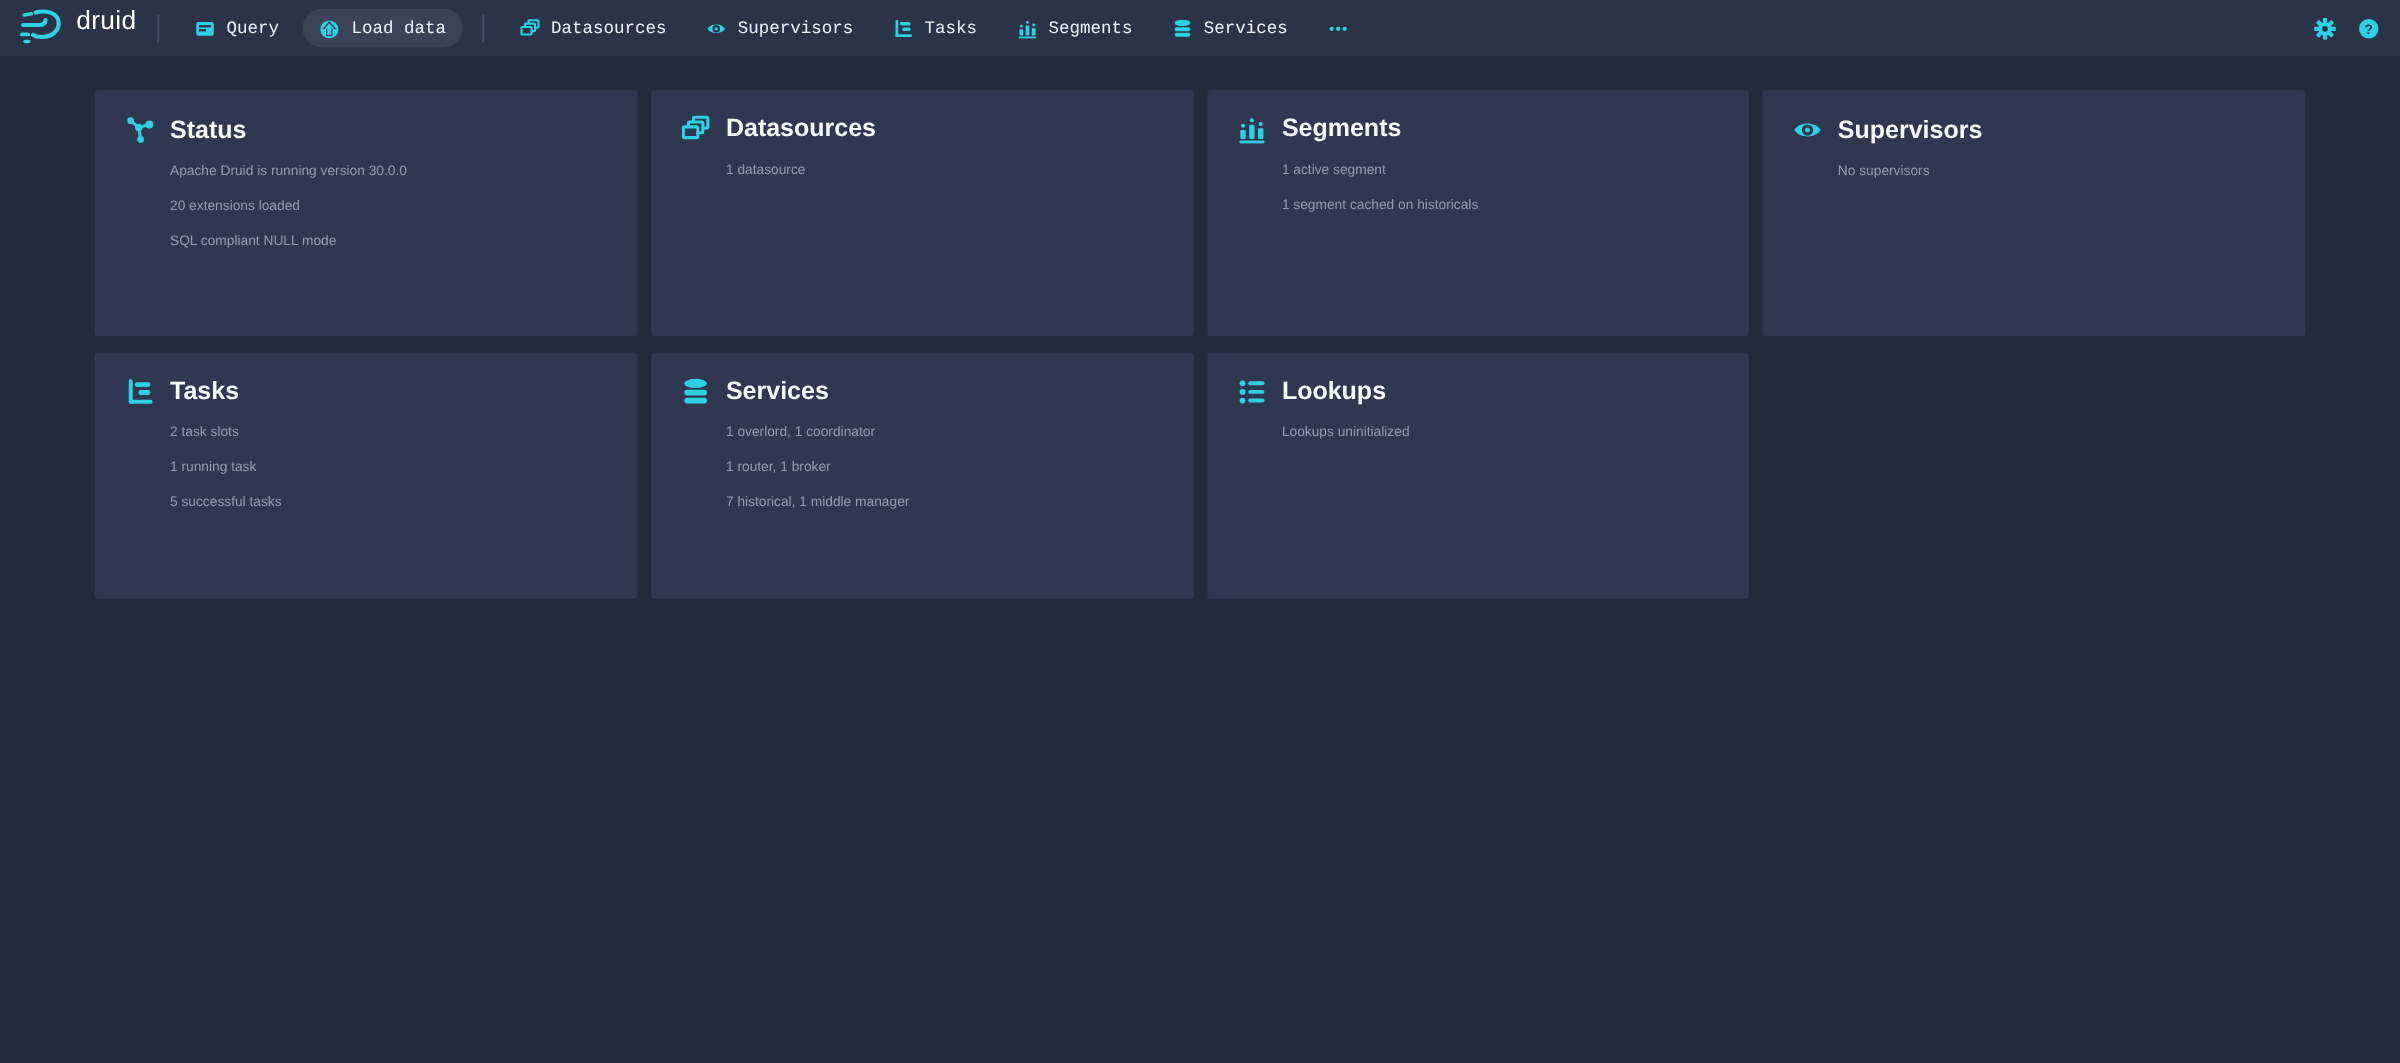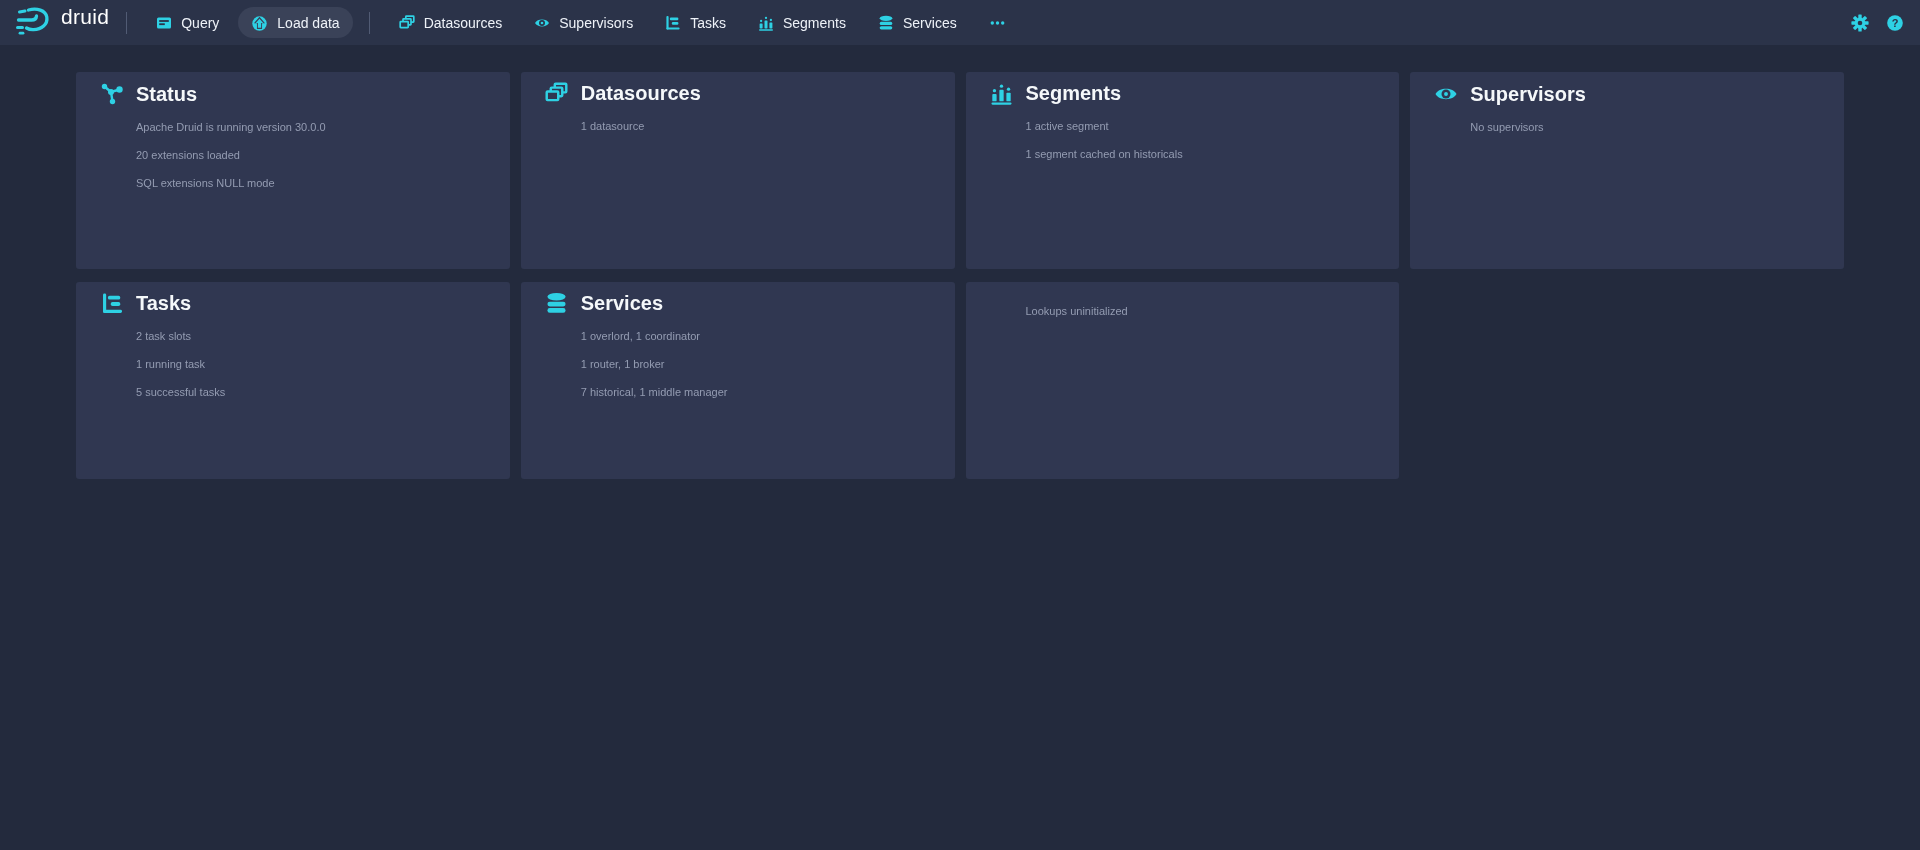--- a/index.html
+++ b/index.html
@@ -26,42 +26,42 @@
     align-items:center;
     padding:0 16px 0 14px;
   }
   .brand{display:flex;align-items:flex-start;gap:9px;cursor:pointer;margin-right:4px;}
   .brand-text{color:#ffffff;font-size:21px;letter-spacing:.3px;}
   .nav-divider{width:1px;height:22px;background:var(--divider);margin:0 13px;}
   .nav-item{
     display:flex;align-items:center;gap:9px;
     color:#eef2f8;font-size:14px;
     padding:7px 13px;margin:0 3px;
-    border-radius:17px;cursor:pointer;white-space:nowrap;
+    border-radius:17px;cursor:pointer;white-space:nowrap;font-family:Liberation Mono, monospace;
   }
   .nav-item.active{background:var(--pill-bg);}
   .nav-item .nicon{display:flex;align-items:center;}
   .nav-right{margin-left:auto;display:flex;align-items:center;gap:17px;}
   .nav-right .nicon{cursor:pointer;display:flex;align-items:center;}
   .cut-nav{fill:var(--navbar-bg);}
   .cut-pill{fill:var(--pill-bg);}
   .cut-card{fill:var(--card-bg);}
   .acc{fill:var(--accent);}
   
   .cards{
     display:grid;
     grid-template-columns:repeat(4,1fr);
     column-gap:11px;row-gap:13px;
     margin:27px 76px 0 76px;
   }
   .card{
     background:var(--card-bg);
     border-radius:3px;
     height:197px;
-    padding:10px 24px;
+    padding:20px 24px;
     cursor:pointer;
   }
   .card-header{display:flex;align-items:center;gap:12px;margin-bottom:13px;}
   .card-header .cicon{display:flex;align-items:center;width:24px;justify-content:center;}
   .card-title{color:var(--title-text);font-size:20px;font-weight:700;}
   .card-line{
     color:var(--muted-text);
     font-size:11px;
     margin-left:36px;
     margin-top:11px;
@@ -236,21 +236,21 @@
             <circle cx="19.5" cy="7.5" r="3.2"></circle>
             <circle cx="12.5" cy="19.5" r="2.7"></circle>
             <circle cx="11" cy="10" r="3"></circle>
           </g>
         </svg>
       </span>
       <span class="card-title">Status</span>
     </div>
     <div class="card-line">Apache Druid is running version 30.0.0</div>
     <div class="card-line">20 extensions loaded</div>
-    <div class="card-line">SQL extensions NULL mode</div>
+    <div class="card-line">SQL compliant NULL mode</div>
   </div>
 
   <div class="card">
     <div class="card-header">
       <span class="cicon">
         <svg width="23" height="23" viewBox="0 0 16 16">
           <g stroke="var(--accent)" stroke-width="1.7">
             <rect x="6.8" y="1.2" width="8" height="6" rx="0.6" class="cut-card"></rect>
             <rect x="4" y="3.9" width="8" height="6" rx="0.6" class="cut-card"></rect>
             <rect x="1.2" y="6.6" width="8" height="6" rx="0.6" class="cut-card"></rect>
@@ -328,16 +328,31 @@
         </svg>
       </span>
       <span class="card-title">Services</span>
     </div>
     <div class="card-line">1 overlord, 1 coordinator</div>
     <div class="card-line">1 router, 1 broker</div>
     <div class="card-line">7 historical, 1 middle manager</div>
   </div>
 
   <div class="card">
+    <div class="card-header">
+      <span class="cicon">
+        <svg width="23" height="23" viewBox="0 0 16 16">
+          <g class="acc">
+            <circle cx="2.8" cy="3.2" r="1.6"></circle>
+            <rect x="6" y="2.1" width="9" height="2.2" rx="1.1"></rect>
+            <circle cx="2.8" cy="8" r="1.6"></circle>
+            <rect x="6" y="6.9" width="9" height="2.2" rx="1.1"></rect>
+            <circle cx="2.8" cy="12.8" r="1.6"></circle>
+            <rect x="6" y="11.7" width="9" height="2.2" rx="1.1"></rect>
+          </g>
+        </svg>
+      </span>
+      <span class="card-title">Lookups</span>
+    </div>
     <div class="card-line">Lookups uninitialized</div>
   </div>
 
 </div>
 
 </body></html>

